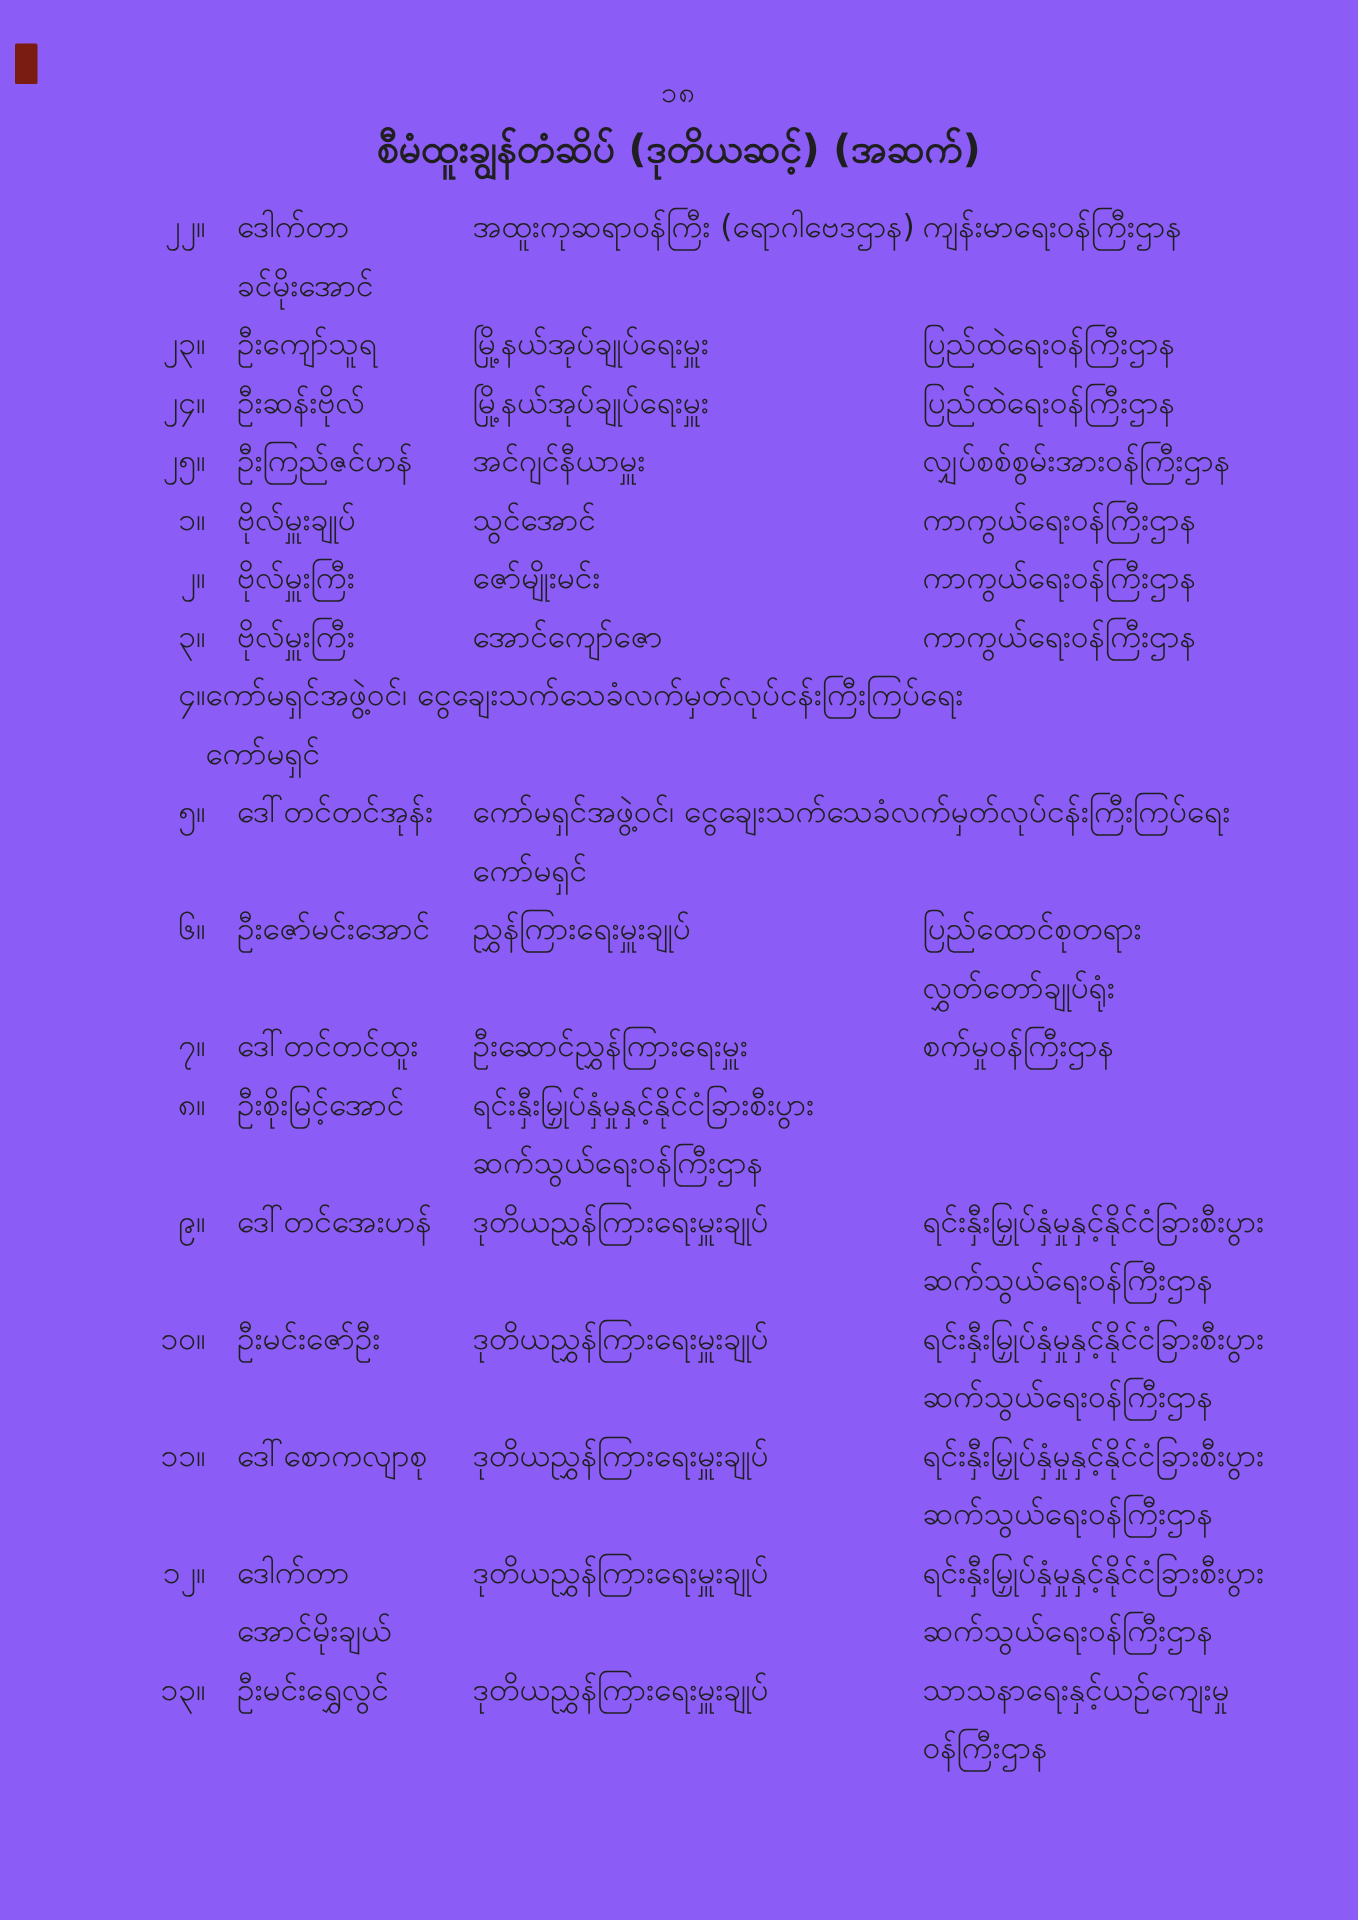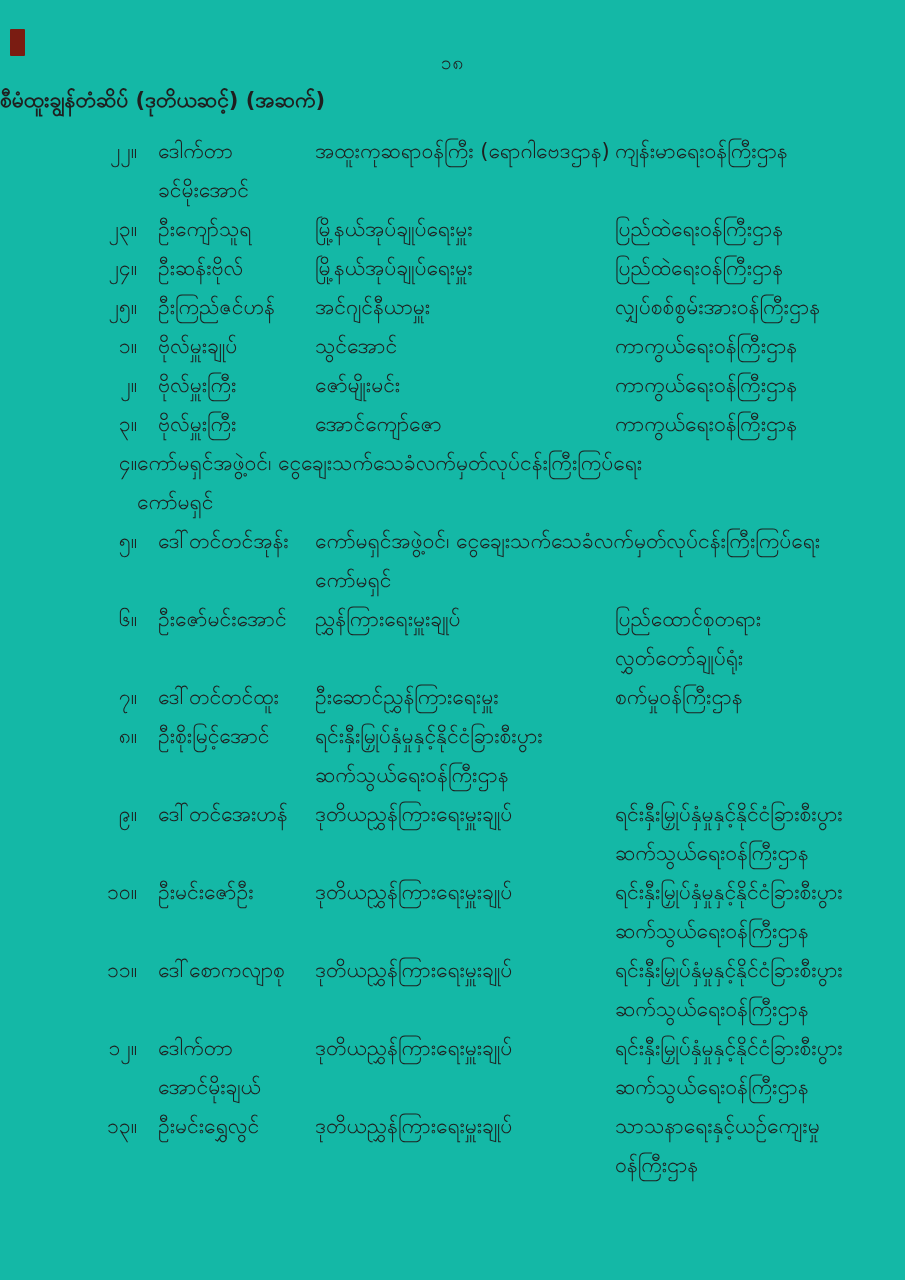--- a/index.html
+++ b/index.html
@@ -5,21 +5,21 @@
   html,body{margin:0;padding:0;}
   body{
     background:#e8e8e8;
     font-family:"DejaVu Sans", sans-serif;
   }
   .page{
     position:relative;
     width:905px;
     height:1280px;
     margin:0 auto;
-    background:#14b8a6;
+    background:#8b5cf6;
     color:#1f1f1f;
     overflow:hidden;
   }
   .stamp{
     position:absolute;
     left:10px;
     top:29px;
     width:15px;
     height:27px;
     background:#7a1c12;
@@ -28,22 +28,22 @@
   .content{
     padding-top:46px;
   }
   .page-number{
     text-align:center;
     font-size:19px;
     line-height:32px;
     letter-spacing:1px;
   }
   .section-title{
-    text-align:left;
-    font-size:21px;
+    text-align:center;
+    font-size:26px;
     font-weight:700;
     line-height:40px;
     margin:2px 0 2px 0;
   }
   #sections > .section-title:first-child{
     margin-bottom:12px;
   }
   .row{
     display:grid;
     grid-template-columns:137px 178px 300px 1fr;

